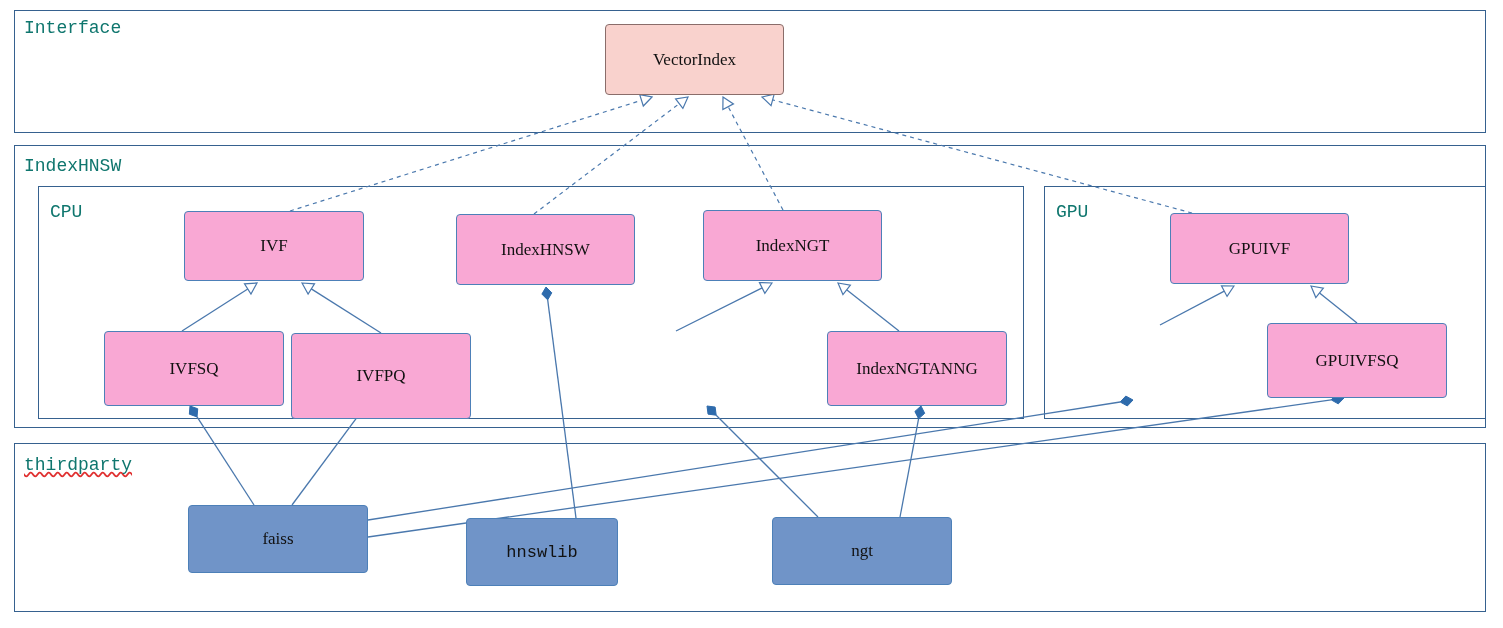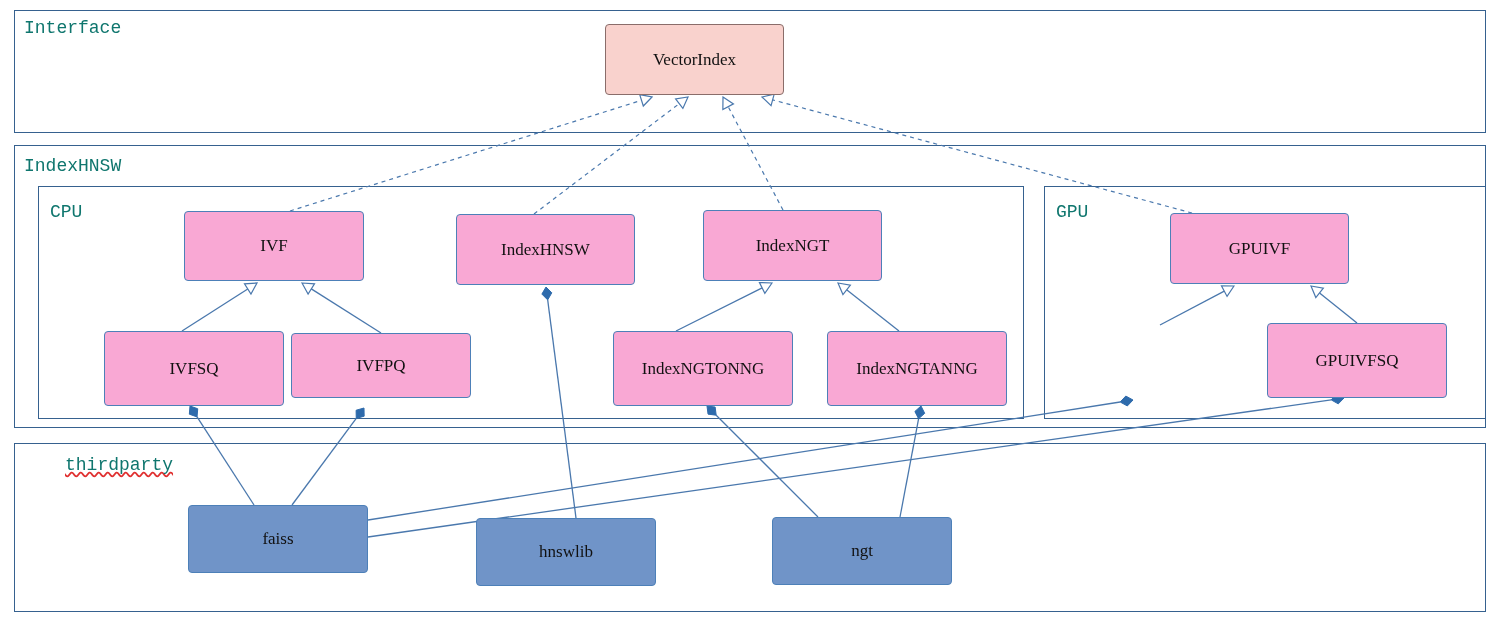--- a/index.html
+++ b/index.html
@@ -77,21 +77,21 @@
   <div class="group" style="left: 14px; top: 10px; width: 1472px; height: 123px;"></div>
   <div class="group" style="left: 14px; top: 145px; width: 1472px; height: 283px;"></div>
   <div class="group" style="left: 38px; top: 186px; width: 986px; height: 233px;"></div>
   <div class="group" style="left: 1044px; top: 186px; width: 442px; height: 233px;"></div>
   <div class="group" style="left: 14px; top: 443px; width: 1472px; height: 169px;"></div>
 
   <div class="group-label" style="left: 24px; top: 19px;">Interface</div>
   <div class="group-label" style="left: 24px; top: 157px;">IndexHNSW</div>
   <div class="group-label" style="left: 50px; top: 203px;">CPU</div>
   <div class="group-label" style="left: 1056px; top: 203px;">GPU</div>
-  <div class="group-label misspelled" style="left: 24px; top: 456px; margin-left: 41px;">thirdparty</div>
+  <div class="group-label misspelled" style="left: 24px; top: 456px;">thirdparty</div>
 
   <svg id="edges" viewBox="0 0 1503 628">
       <g>
         <line x1="290" y1="211" x2="641.5079657568039" y2="100.30412128100652" class="edge-dashed"></line>
         <polygon points="652,97 643.3102137282619,106.02704905002258 639.7057177853458,94.58119351199045" class="arrow-hollow"></polygon>
       </g>
       <g>
         <line x1="534" y1="214" x2="679.2411199985484" y2="103.65447376733661" class="edge-dashed"></line>
         <polygon points="688,97 682.8708329625501,108.43204467721931 675.6114070345466,98.87690285745391" class="arrow-hollow"></polygon>
       </g>
@@ -156,21 +156,20 @@
         <polygon points="921,406 924.7045553858038,413.3161649375552 918.5834083146369,418.7734131940619 914.8788529288331,411.45724825650666" class="diamond-filled"></polygon>
       </g>
     </svg>
 
   <div class="node iface" style="left: 605px; top: 24px; width: 179px; height: 71px;">VectorIndex</div>
   <div class="node impl" style="left: 184px; top: 211px; width: 180px; height: 70px;">IVF</div>
   <div class="node impl" style="left: 456px; top: 214px; width: 179px; height: 71px;">IndexHNSW</div>
   <div class="node impl" style="left: 703px; top: 210px; width: 179px; height: 71px;">IndexNGT</div>
   <div class="node impl" style="left: 1170px; top: 213px; width: 179px; height: 71px;">GPUIVF</div>
   <div class="node impl" style="left: 72px; top: 331px; width: 180px; height: 75px; margin-left: 32px;">IVFSQ</div>
-  <div class="node impl" style="left: 291px; top: 333px; width: 180px; height: 65px;">IVFPQ</div>
-  <div class="node impl" style="left: 613px; top: 331px; width: 180px; height: 75px;">IndexNGTONNG</div>
+  <div class="node impl" style="left: 291px; top: 333px; width: 180px; height: 86px;">IVFPQ</div>
   <div class="node impl" style="left: 827px; top: 331px; width: 180px; height: 75px; text-align: right;">IndexNGTANNG</div>
   <div class="node impl" style="left: 1267px; top: 323px; width: 180px; height: 75px;">GPUIVFSQ</div>
   <div class="node third" style="left: 188px; top: 505px; width: 180px; height: 68px;">faiss</div>
-  <div class="node third" style="left: 476px; top: 518px; width: 180px; height: 68px;">hnswlib</div>
+  <div class="node third" style="left: 466px; top: 518px; width: 152px; height: 68px; font-family: Liberation Mono, monospace;">hnswlib</div>
   <div class="node third" style="left: 772px; top: 517px; width: 180px; height: 68px; text-align: center;">ngt</div>
 
 </div>
 
 </body></html>

